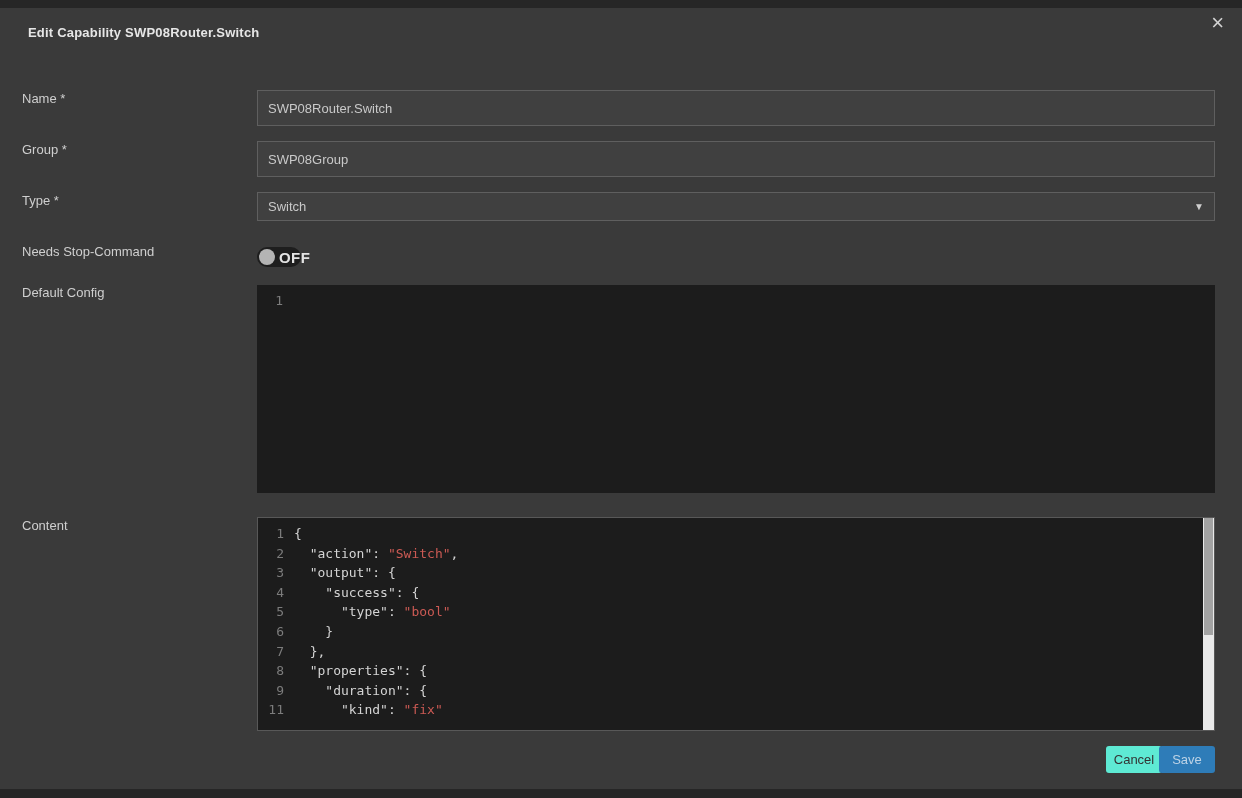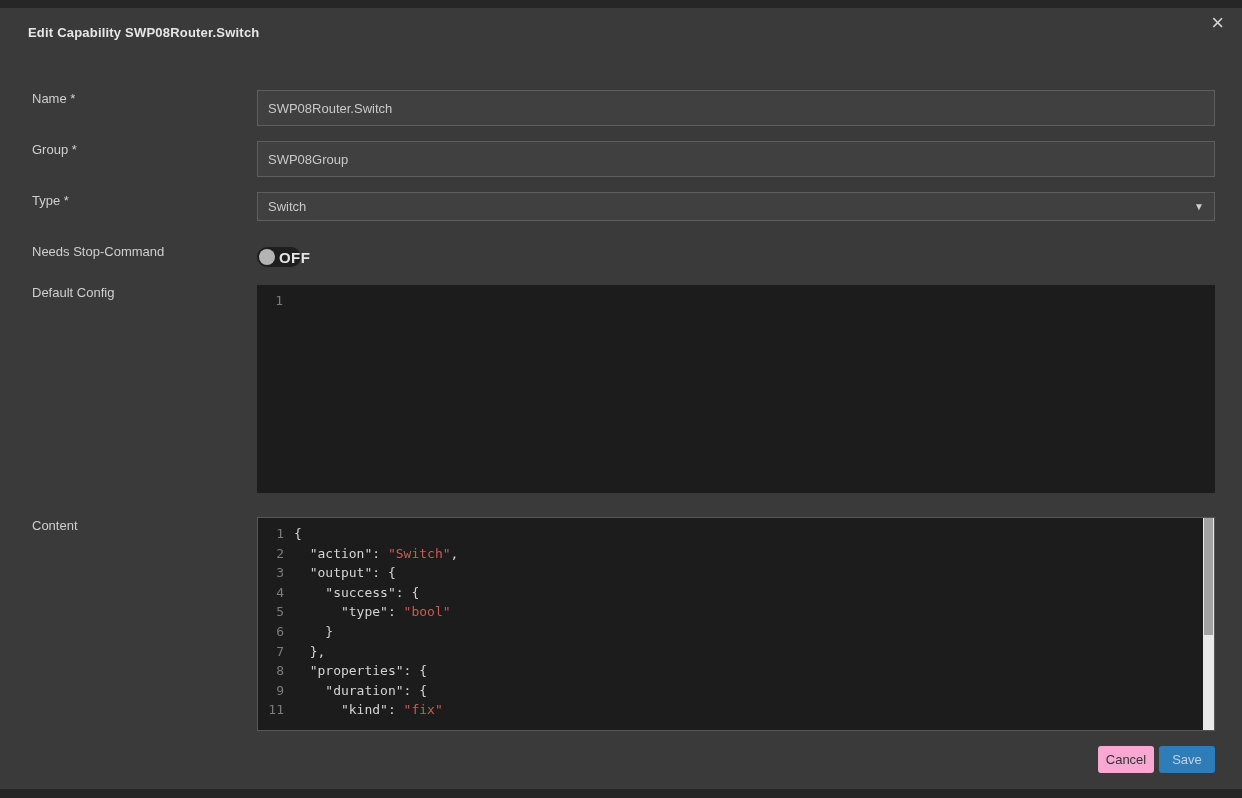--- a/index.html
+++ b/index.html
@@ -19,21 +19,21 @@
     position: absolute; left: 28px; top: 17px;
     font-size: 13px; font-weight: bold; color: #e6e6e6;
     letter-spacing: 0.2px;
   }
   .close-btn {
     position: absolute; right: 18px; top: 4px;
     font-size: 22px; font-weight: 300; color: #d2d2d2;
     cursor: pointer; line-height: 22px;
   }
   .field-label {
-    position: absolute; left: 32px;
+    position: absolute; left: 22px;
     font-size: 13px; color: #cfcfcf;
   }
   .lbl-name { top: 83px; }
   .lbl-group { top: 134px; }
   .lbl-type { top: 185px; }
   .lbl-stop { top: 236px; }
   .lbl-defcfg { top: 277px; }
   .lbl-content { top: 510px; }
 
   .text-input {
@@ -101,21 +101,21 @@
     position: absolute; top: 0; left: 1px; width: 9px; height: 55%;
     background: #a3a3a3;
   }
 
   .btn {
     position: absolute; top: 738px; height: 27px;
     border: none; border-radius: 3px;
     font-size: 13px; font-family: "Liberation Sans", sans-serif;
     cursor: pointer;
   }
-  .btn-cancel { right: 88px; width: 56px; background: #f9a8d4; color: #333333; }
+  .btn-cancel { right: 80px; width: 56px; background: #5eead4; color: #333333; }
   .btn-save  { right: 27px; width: 56px; background: #2e7cb8; color: #bdd3e6; }
 </style>
 </head>
 <body>
 
 <div class="modal">
 
   <div class="close-btn">×</div>
 
   <div class="modal-title">Edit Capability SWP08Router.Switch</div>

